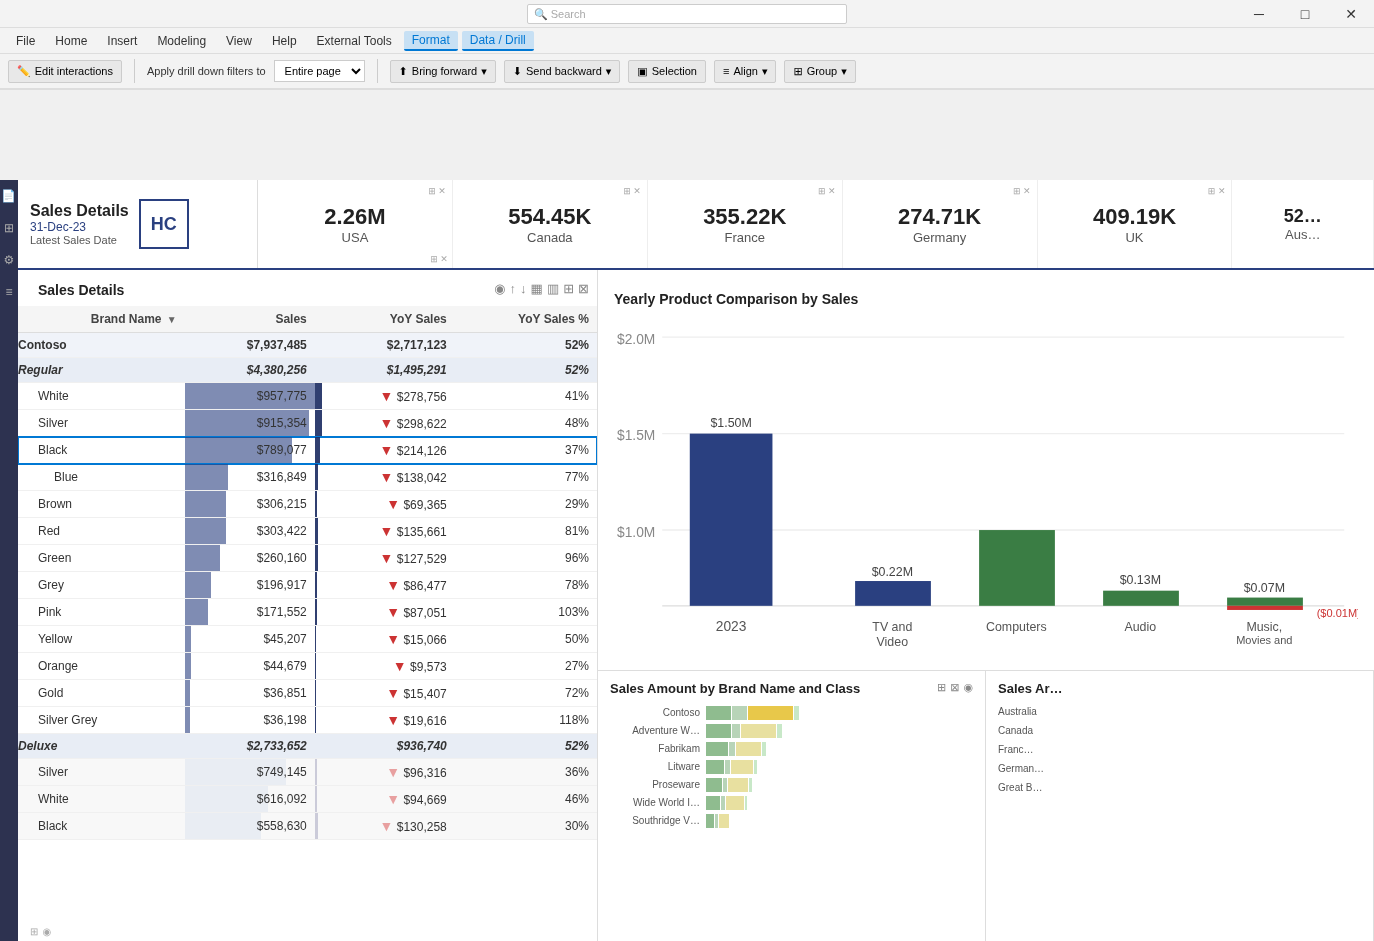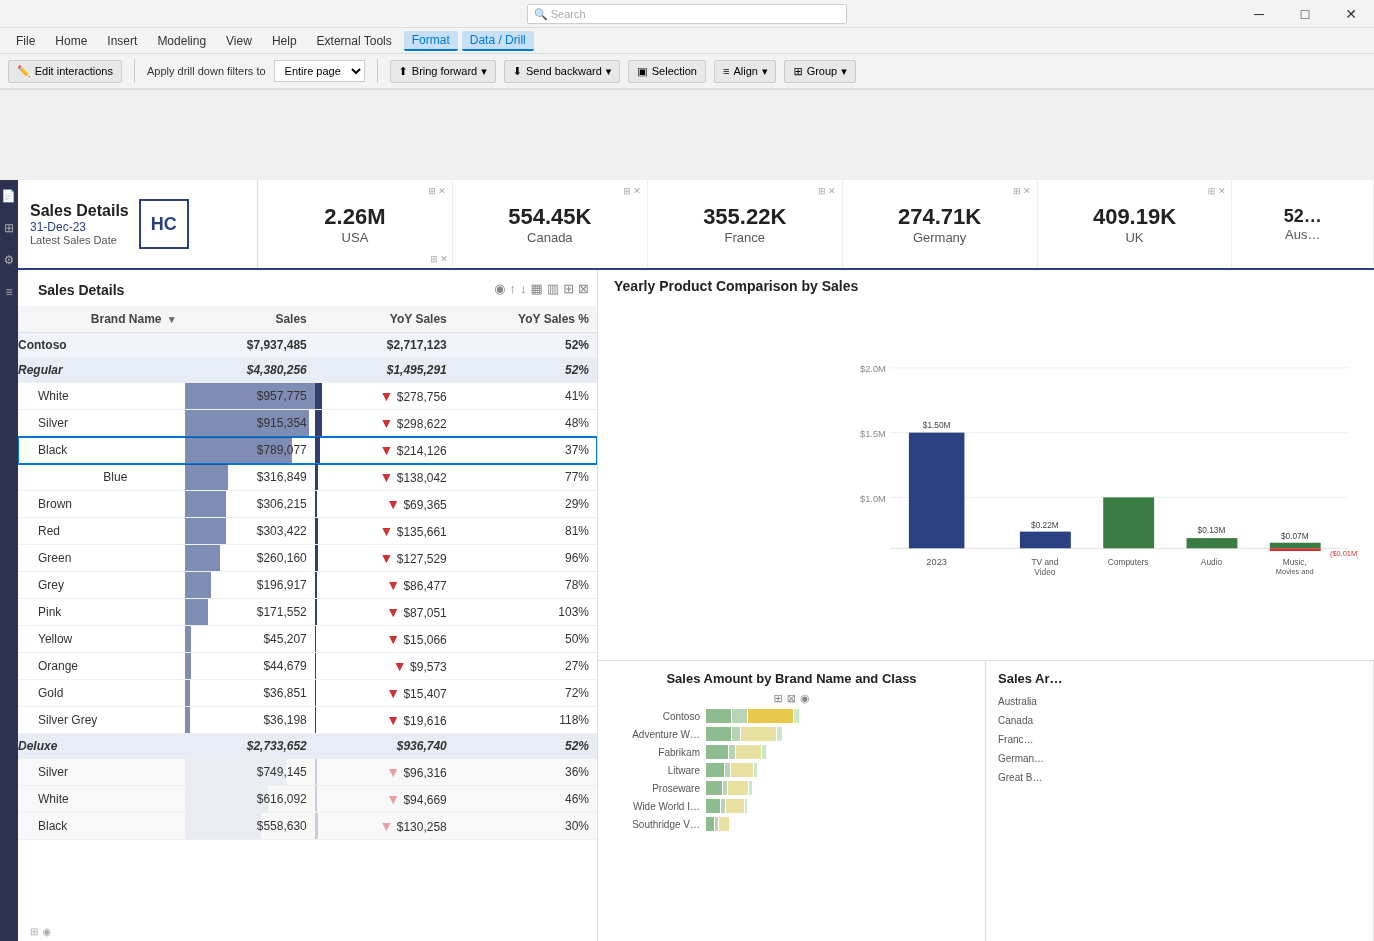--- a/index.html
+++ b/index.html
@@ -276,23 +276,23 @@
       flex: 1;
       display: flex;
       flex-direction: column;
       overflow: hidden;
     }
 
     
     .chart-panel {
       flex: 1;
       border-bottom: 1px solid #ddd;
-      padding: 8px 16px;
-      display: flex;
-      flex-direction: row;
+      padding: 21px 16px;
+      display: flex;
+      flex-direction: column;
     }
     .chart-title {
       font-size: 14px;
       font-weight: bold;
       color: #222;
       margin-bottom: 8px;
     }
     .chart-area {
       flex: 1;
       position: relative;
@@ -562,21 +562,21 @@
       <div class="bar-bg" style="width:82.38646863825011%;background:#2a4080;opacity:0.6;"></div>
       <span class="cell-text">$789,077</span>
     </td>
     <td style="position:relative; width:140px;">
       <div class="bar-dark" style="width:3.940307450196403%;background:#1a2a60;opacity:0.9;"></div>
       <span class="cell-text"><span class="arrow-down">▼</span> $214,126</span>
     </td>
     <td>37%</td>
   </tr>
                 <tr>
-    <td style="padding-left:36px;text-align:center;">Blue</td>
+    <td style="padding-left:36px;">Blue</td>
     <td style="position:relative; width:130px;">
       <div class="bar-bg" style="width:33.08177807940279%;background:#2a4080;opacity:0.6;"></div>
       <span class="cell-text">$316,849</span>
     </td>
     <td style="position:relative; width:140px;">
       <div class="bar-dark" style="width:2.5402236115185066%;background:#1a2a60;opacity:0.9;"></div>
       <span class="cell-text"><span class="arrow-down">▼</span> $138,042</span>
     </td>
     <td>77%</td>
   </tr>
@@ -783,21 +783,21 @@
 
               <text x="292" y="149" font-size="9" fill="#444" text-anchor="middle"></text>
               <text x="292" y="228" font-size="9" fill="#555" text-anchor="middle">Computers</text>
             </svg>
           </div>
         </div>
 
         <div class="bottom-charts">
 
           <div class="bottom-chart-panel" style="position:relative;">
-            <div style="display:flex; align-items:center; justify-content:space-between;flex-direction:column;">
+            <div style="display:flex; align-items:flex-start; justify-content:space-between;">
               <div class="bottom-chart-title">Sales Amount by Brand Name and Class</div>
               <div style="display:flex;gap:4px;font-size:11px;color:#888;">
                 <span>⊞</span>
                 <span>⊠</span>
                 <span>◉</span>
               </div>
             </div>
             <div id="hbar-chart" style="margin-top:4px;">
             <div class="hbar-row">
                   <div class="hbar-label">Contoso</div>

